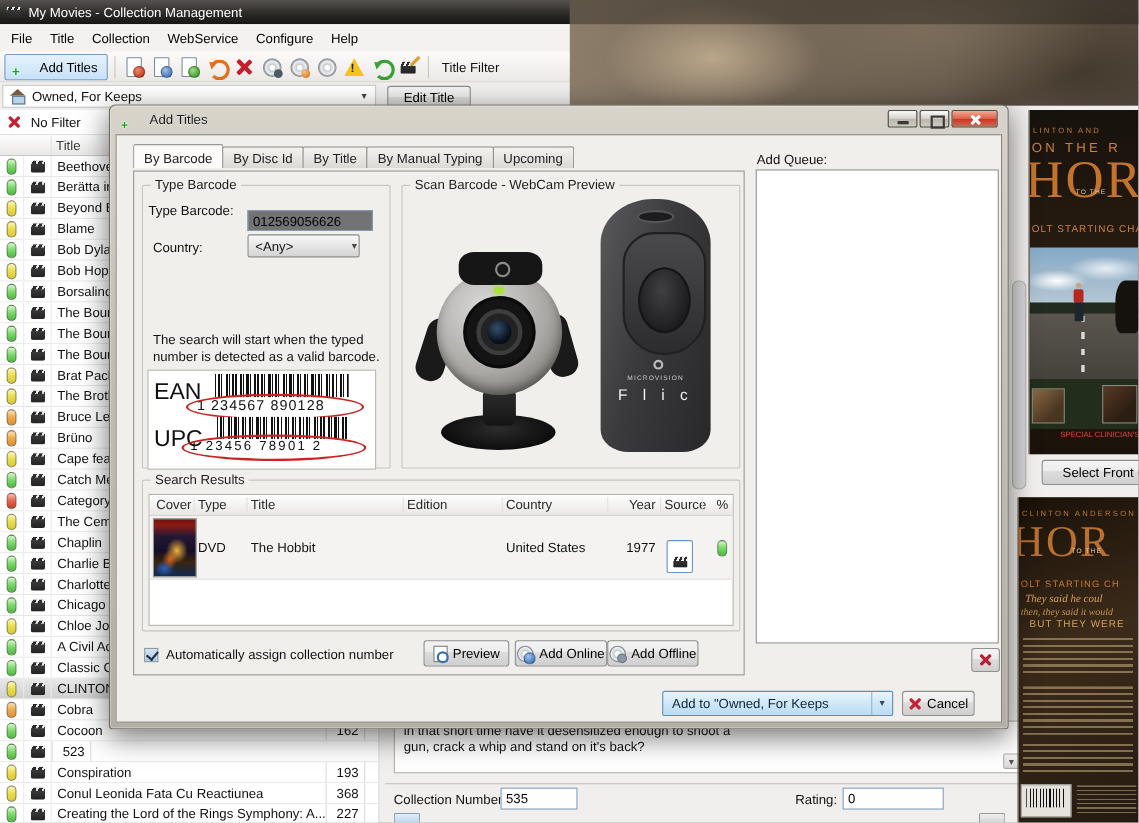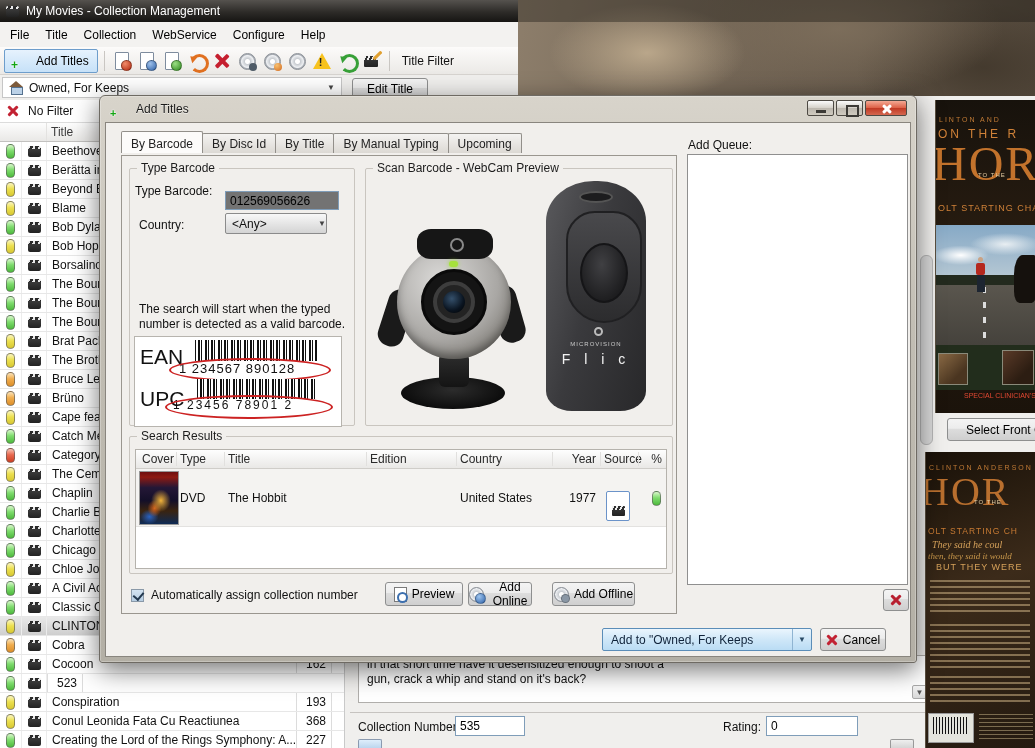--- a/index.html
+++ b/index.html
@@ -302,21 +302,21 @@
     background:linear-gradient(#333,#222) bottom / 100% 6px no-repeat,
                repeating-linear-gradient(115deg,#eee 0 2px,#2e2e2e 2px 4px) top / 100% 4px no-repeat; }
   .sr-pill { position:absolute; left:516px; top:21px; }
 
   .chk-row { position:absolute; left:25px; top:465px; display:flex; align-items:center; gap:7px; z-index:2; }
   .chkbox { width:13px; height:13px; border:1px solid #8a99a8; position:relative; flex:none;
     background:linear-gradient(#d3e3f1,#b6cde2); }
   .chkbox.checked::after { content:""; position:absolute; left:3px; top:0; width:5px; height:8px;
     border:solid #22384e; border-width:0 2px 2px 0; transform:rotate(40deg); }
   .dlg-btn { position:absolute; top:459px; height:24px; z-index:2; }
-  .btn-preview { left:279px; width:78px; } .btn-addonline { left:362px; width:64px; } .btn-addoffline { left:446px; width:83px; }
+  .btn-preview { left:279px; width:78px; } .btn-addonline { left:362px; width:84px; } .btn-addoffline { left:446px; width:83px; }
   .ico-preview { width:13px; height:15px; background:#fff; border:1px solid #7a7a7a; position:relative; flex:none; }
   .ico-preview::after { content:""; position:absolute; right:-2px; bottom:-2px; width:7px; height:7px;
     border:2px solid #3c6fae; border-radius:50%; background:rgba(255,255,255,.6); }
   .ico-disc { width:15px; height:15px; border-radius:50%; border:1px solid #8a8f96; position:relative; flex:none;
     background:radial-gradient(circle,#fff 0 2px,#c9cdd2 3px,#eef0f3 6px,#a8adb4 7px,#dfe2e6); }
   .ico-disc.online::after { content:""; position:absolute; right:-3px; bottom:-3px; width:9px; height:9px;
     border-radius:50%; background:radial-gradient(circle at 35% 30%,#9ec5ef,#2f62a8); border:1px solid rgba(0,0,0,.25); }
   .ico-disc.offline::after { content:""; position:absolute; right:-2px; bottom:-2px; width:7px; height:7px;
     border-radius:50%; background:#8a97a5; border:1px solid rgba(0,0,0,.25); }
 

